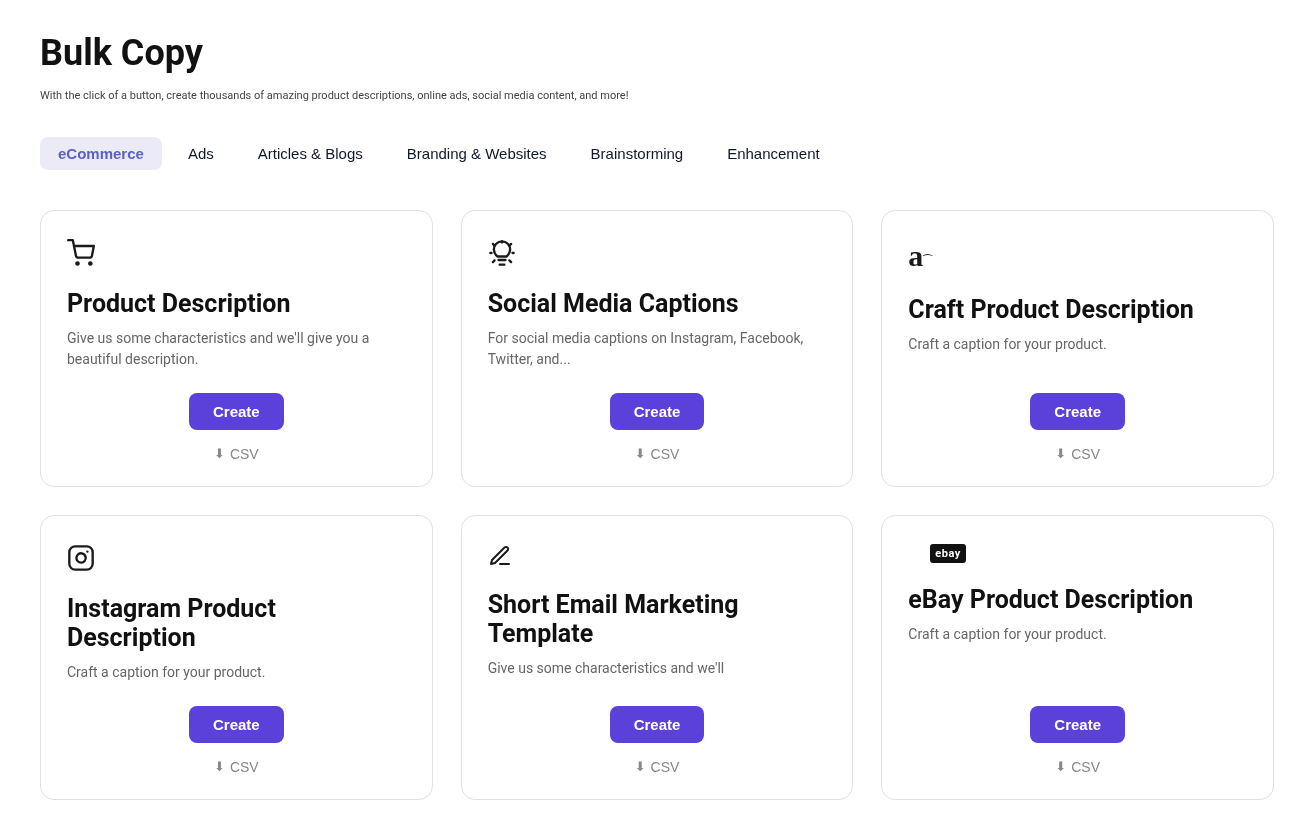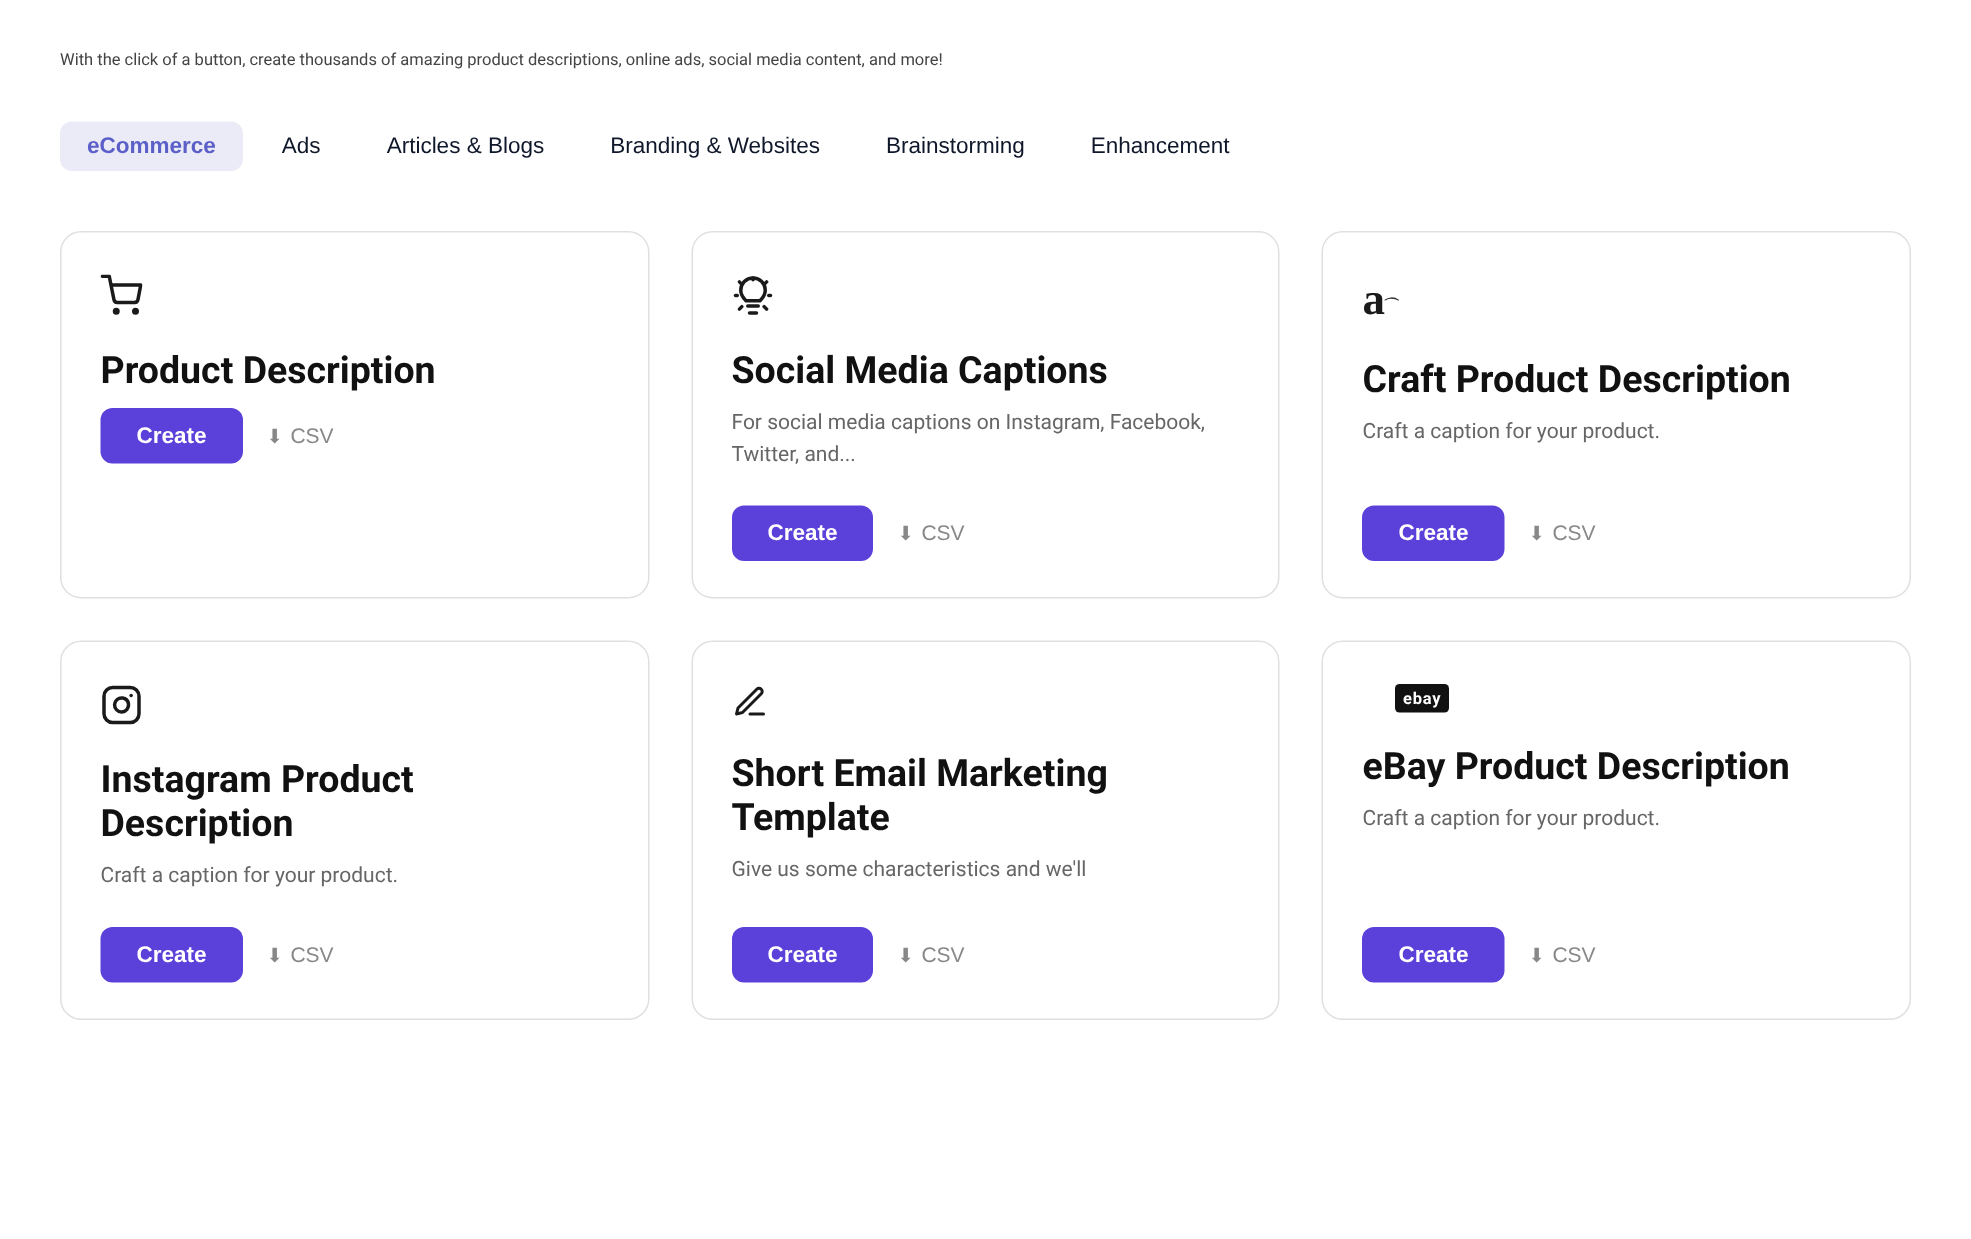--- a/index.html
+++ b/index.html
@@ -87,20 +87,21 @@
       color: #666;
       line-height: 1.55;
       margin-bottom: 22px;
       flex: 1;
     }
 
     .card-actions {
       display: flex;
       align-items: center;
       gap: 16px;
+      flex-direction: column;
     }
 
     .btn-create {
       background: #5b40d9;
       color: #fff;
       border: none;
       border-radius: 8px;
       padding: 10px 24px;
       font-size: 15px;
       font-weight: 600;
@@ -123,20 +124,21 @@
     }
 
     .header-area {
       position: relative;
     }
   </style>
 </head>
 <body>
 
 <div class="header-area">
+  <h1 class="page-title">Bulk Copy</h1>
   <p class="page-subtitle">With the click of a button, create thousands of amazing product descriptions, online ads, social media content, and more!</p>
 
   <div class="tabs">
 
   <button class="tab active">eCommerce</button>
       <button class="tab">Ads</button>
       <button class="tab">Articles &amp; Blogs</button>
       <button class="tab">Branding &amp; Websites</button>
       <button class="tab">Brainstorming</button>
       <button class="tab">Enhancement</button>
@@ -147,20 +149,21 @@
 
 <div class="card">
     <div class="card-icon">
       <svg width="28" height="28" viewBox="0 0 24 24" fill="none" stroke="currentColor" stroke-width="2" stroke-linecap="round" stroke-linejoin="round">
           <circle cx="9" cy="21" r="1"></circle>
           <circle cx="20" cy="21" r="1"></circle>
           <path d="M1 1h4l2.68 13.39a2 2 0 0 0 2 1.61h9.72a2 2 0 0 0 2-1.61L23 6H6"></path>
         </svg>
     </div>
     <div class="card-title">Product Description</div>
+    <div class="card-description">Give us some characteristics and we'll give you a beautiful description.</div>
     <div class="card-actions">
       <button class="btn-create">Create</button>
       <button class="btn-csv">
         <span class="csv-icon">⬇</span>
         <span>CSV</span>
       </button>
     </div>
   </div>
     <div class="card">
     <div class="card-icon">

